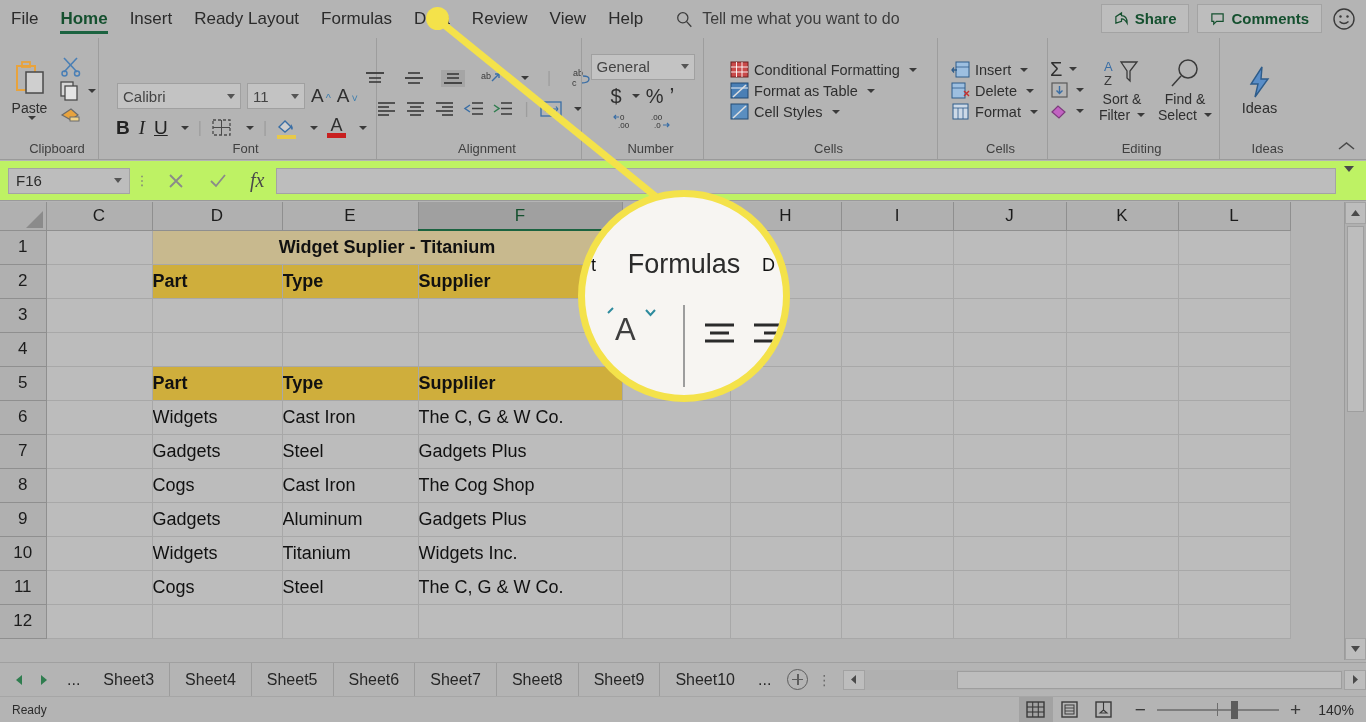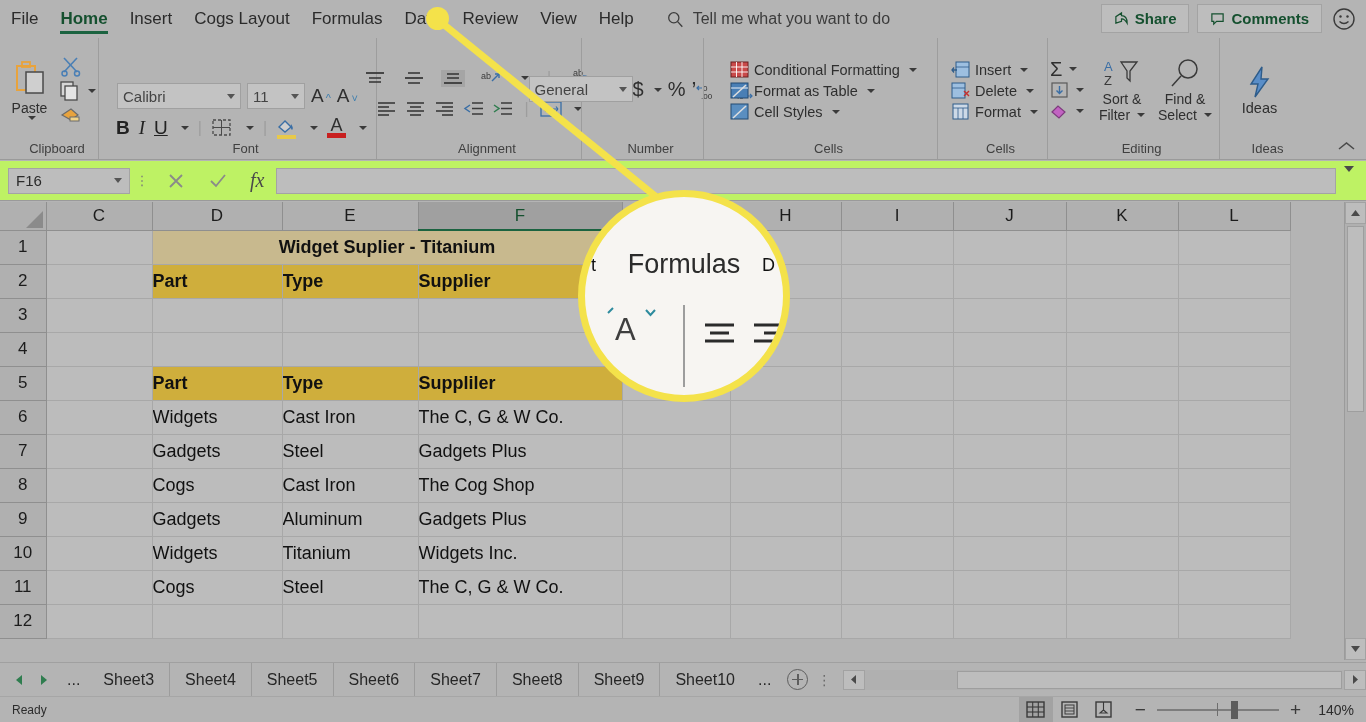--- a/index.html
+++ b/index.html
@@ -187,21 +187,21 @@
 </style>
 </head>
 <body>
 
 <div id="app">
 
   <div class="tabbar">
     <div class="tab">File</div>
     <div class="tab active">Home</div>
     <div class="tab">Insert</div>
-    <div class="tab">Cogs Layout</div>
+    <div class="tab">Ready Layout</div>
     <div class="tab">Formulas</div>
     <div class="tab">Data</div>
     <div class="tab">Review</div>
     <div class="tab">View</div>
     <div class="tab">Help</div>
 
     <div class="tellme">
       <svg class="mag" viewBox="0 0 20 20">
         <circle cx="8" cy="8" r="6" fill="none" stroke="#3c3c3c" stroke-width="1.5"></circle>
         <line x1="12.5" y1="12.5" x2="18" y2="18.5" stroke="#3c3c3c" stroke-width="1.5"></line>
@@ -386,21 +386,21 @@
             <path d="M5 9 L10 9 M5 9 L7 6.5 M5 9 L7 11.5" stroke="#3a6ea5" stroke-width="1.2"></path>
             <path d="M19 9 L14 9 M19 9 L17 6.5 M19 9 L17 11.5" stroke="#3a6ea5" stroke-width="1.2"></path>
           </svg>
           <span class="caret"></span>
         </div>
       </div>
       <div class="glabel">Alignment</div>
     </div>
 
     <div class="group" style="width:122px">
-      <div class="gbody" style="flex-direction:row;justify-content:center;padding-top:6px">
+      <div class="gbody" style="flex-direction:column;justify-content:center;padding-top:6px">
         <div class="fontbox" style="width:104px;margin-bottom:5px">
           <span>General</span>
           <span class="selcaret"></span>
         </div>
         <div class="rowline" style="gap:6px;margin-bottom:4px">
           <span style="font-size:20px;color:#2f2f2f">$</span>
           <span class="caret"></span>
           <span style="font-size:20px;color:#2f2f2f">%</span>
           <span style="font-size:22px;color:#2f2f2f;line-height:14px">’</span>
         </div>

